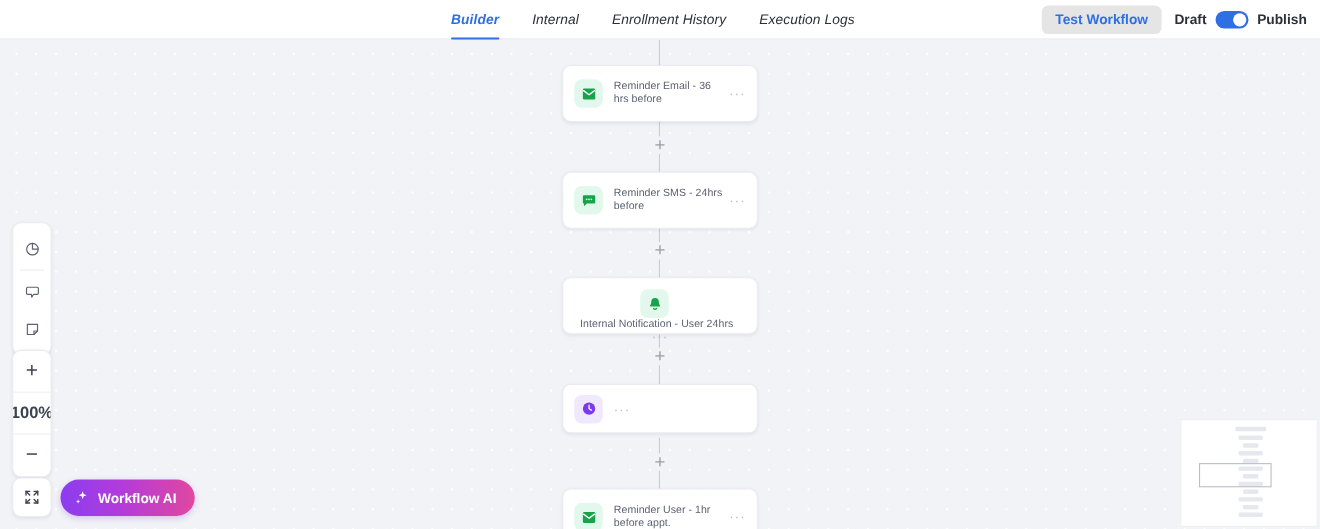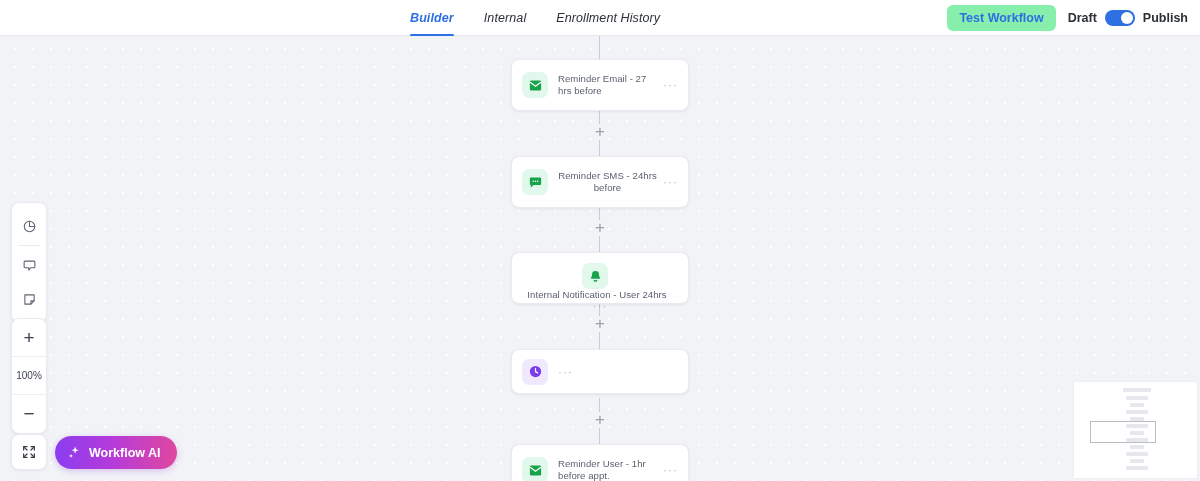--- a/index.html
+++ b/index.html
@@ -31,21 +31,21 @@
   .tab.active { color: #2f6fe4; font-weight: 600; }
   .tab.active::after {
     content: ""; position: absolute; left: 0; right: 0; bottom: 0;
     height: 2.5px; background: #2f6fe4; border-radius: 2px;
   }
   .header-right {
     position: absolute; right: 12px; top: 0; height: 36px;
     display: flex; align-items: center; gap: 12px;
   }
   .test-btn {
-    background: #86efac; color: #2f6fe4;
+    background: #e5e5e5; color: #2f6fe4;
     font-size: 12.5px; font-weight: 600;
     padding: 6px 12px; border-radius: 6px; border: none;
     cursor: pointer; font-family: inherit;
   }
   .publish-group { display: flex; align-items: center; gap: 8px; }
   .draft-label, .publish-label {
     font-size: 12.5px; color: #2b2f38; font-weight: 700;
   }
   .toggle {
     width: 30px; height: 16px; border-radius: 9px;
@@ -133,21 +133,21 @@
   .zoom-btn {
     width: 100%; height: 38px;
     display: flex; align-items: center; justify-content: center;
     cursor: pointer; color: #3c4250; font-size: 19px;
     border-bottom: 1px solid #eceef2;
     user-select: none;
   }
   .zoom-level {
     width: 100%; height: 38px;
     display: flex; align-items: center; justify-content: center;
-    font-size: 10px; font-weight: 400; color: #3c4250;
+    font-size: 15px; font-weight: 700; color: #3c4250;
     border-bottom: 1px solid #eceef2; cursor: pointer;
   }
   .zoom-btn.last { border-bottom: none; }
 
   .fit-btn {
     position: absolute; left: 11px; top: 398px;
     width: 36px; height: 36px;
     background: #ffffff; border: 1px solid #e9ebf0;
     border-radius: 8px; box-shadow: 0 1px 3px rgba(20,25,40,.07);
     display: flex; align-items: center; justify-content: center;
@@ -193,20 +193,23 @@
   <div class="tabs">
     <div class="tab active">
       <span>Builder</span>
     </div>
     <div class="tab">
       <span>Internal</span>
     </div>
     <div class="tab">
       <span>Enrollment History</span>
     </div>
+    <div class="tab">
+      <span>Execution Logs</span>
+    </div>
   </div>
 
   <div class="header-right">
     <button class="test-btn">Test Workflow</button>
     <div class="publish-group">
       <span class="draft-label">Draft</span>
       <div class="toggle">
         <div class="knob"></div>
       </div>
       <span class="publish-label">Publish</span>
@@ -228,27 +231,27 @@
 
     <div class="conn" style="top:362px;height:70px;"></div>
 
     <div class="card" style="top:23px; height:52px;">
       <div class="ic green">
         <svg width="15" height="15" viewBox="0 0 24 24" fill="#16a34a">
           <path d="M3 6a2 2 0 0 1 2-2h14a2 2 0 0 1 2 2v12a2 2 0 0 1-2 2H5a2 2 0 0 1-2-2V6z" fill="#16a34a"></path>
           <path d="M4 7l8 6 8-6" stroke="#ffffff" stroke-width="2" fill="none" stroke-linecap="round" stroke-linejoin="round"></path>
         </svg>
       </div>
-      <div class="label">Reminder Email - 27 hrs before</div>
+      <div class="label">Reminder Email - 36 hrs before</div>
       <div class="dots">···</div>
     </div>
 
     <div class="plus-node" style="top:88px;">+</div>
 
-    <div class="card" style="top:120px; height:52px;text-align:center;">
+    <div class="card" style="top:120px; height:52px;">
       <div class="ic green">
         <svg width="15" height="15" viewBox="0 0 24 24">
           <path d="M3 5.5A1.5 1.5 0 0 1 4.5 4h15A1.5 1.5 0 0 1 21 5.5v9a1.5 1.5 0 0 1-1.5 1.5H9l-4.5 4v-4h-0A1.5 1.5 0 0 1 3 14.5v-9z" fill="#16a34a"></path>
           <circle cx="8.5" cy="10" r="1.2" fill="#ffffff"></circle>
           <circle cx="12" cy="10" r="1.2" fill="#ffffff"></circle>
           <circle cx="15.5" cy="10" r="1.2" fill="#ffffff"></circle>
         </svg>
       </div>
       <div class="label">Reminder SMS - 24hrs before</div>
       <div class="dots">···</div>

